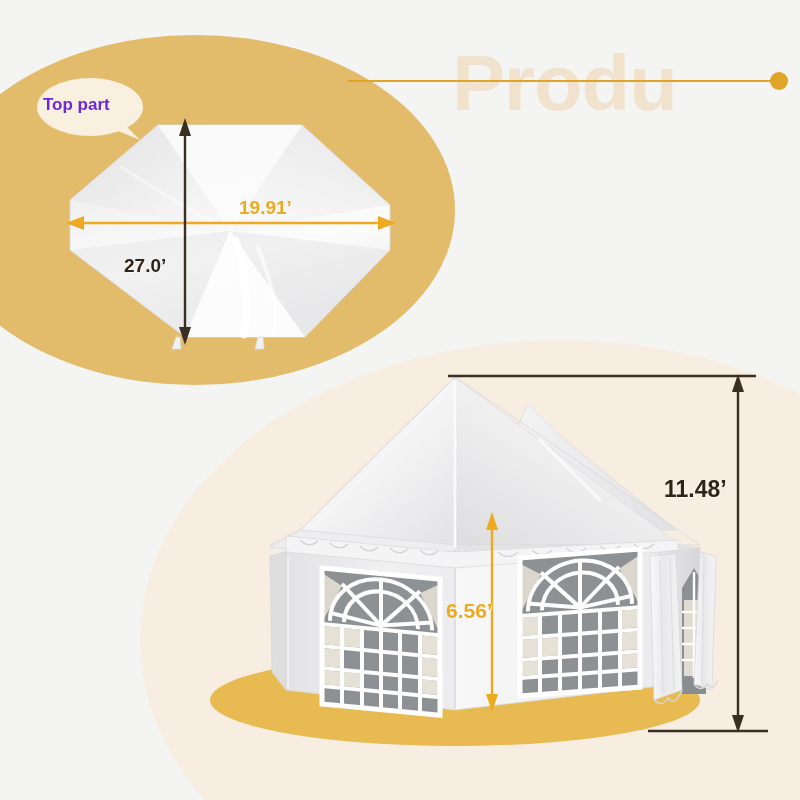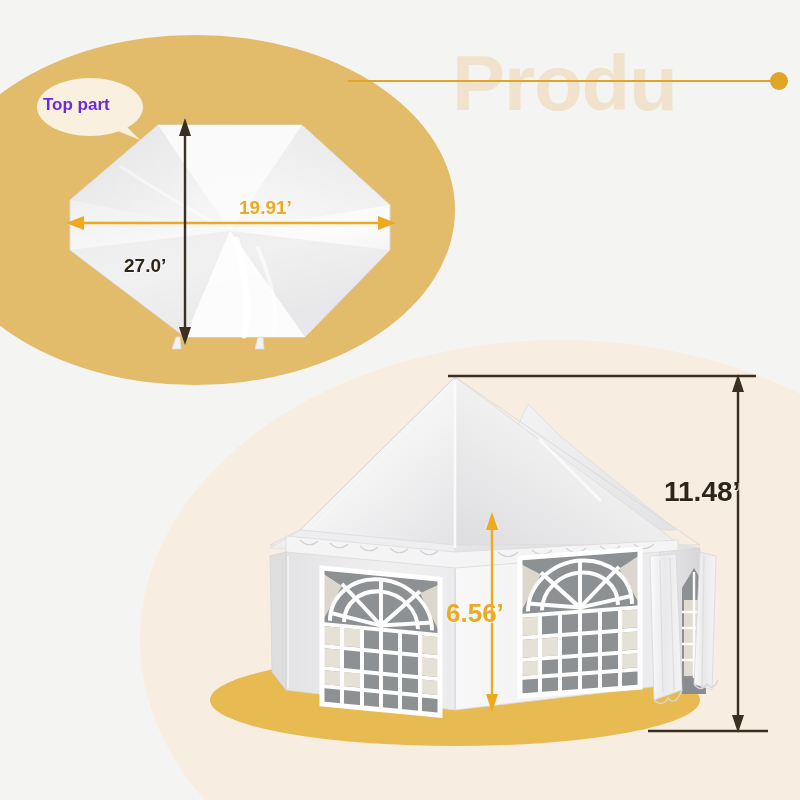--- a/index.html
+++ b/index.html
@@ -66,22 +66,22 @@
     font-weight: bold;
     text-shadow: 1px 1px 1px rgba(255,255,255,0.75);
   }
   .dim-dark {
     color: #2e2418;
     font-weight: bold;
     text-shadow: 1px 1px 1px rgba(255,255,255,0.75);
   }
   #dim-top-width  { left: 239px; top: 198px; font-size: 19px; text-align: right; }
   #dim-top-depth  { left: 124px; top: 256px; font-size: 19px; }
-  #dim-height     { left: 664px; top: 478px; font-size: 28px; }
-  #dim-wall       { left: 446px; top: 600px; font-size: 26px; }
+  #dim-height     { left: 664px; top: 478px; font-size: 23px; }
+  #dim-wall       { left: 446px; top: 600px; font-size: 21px; }
 </style>
 </head>
 <body>
 
 <div id="stage">
 
   <svg class="layer" viewBox="0 0 800 800">
     <defs>
       <linearGradient id="gTopCanopy" x1="0" y1="0" x2="0.35" y2="1">
         <stop offset="0%" stop-color="#e9e9ea"></stop>

